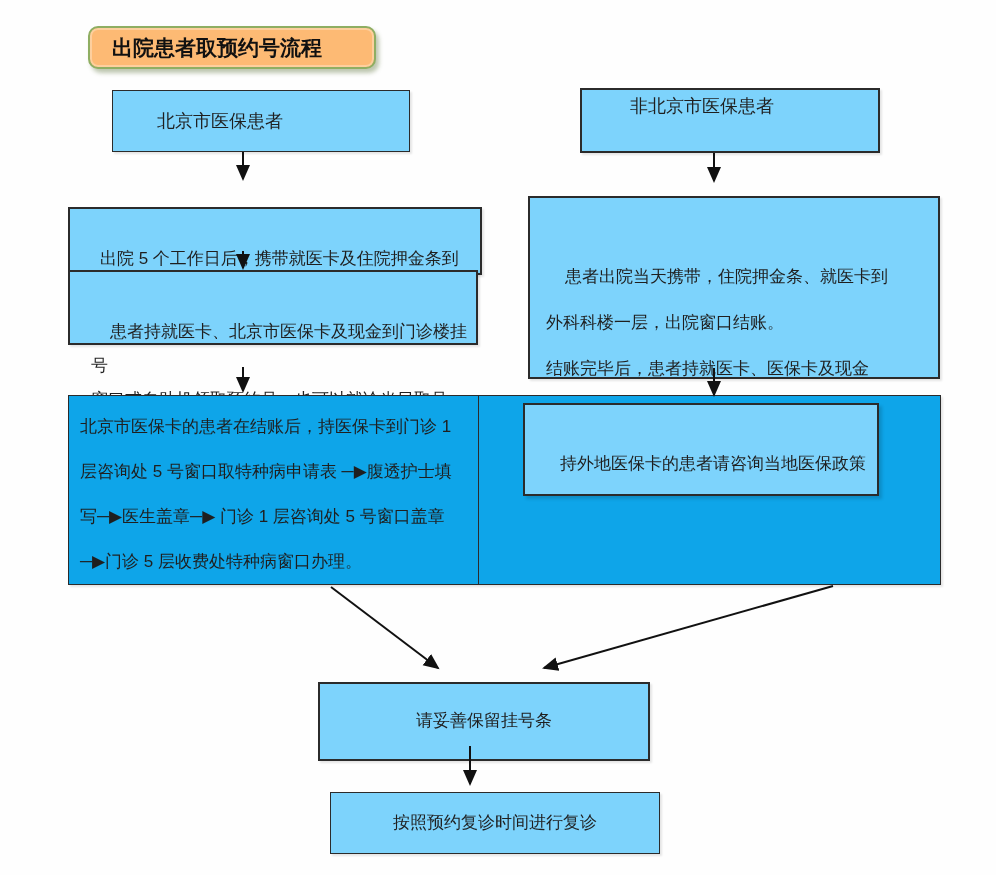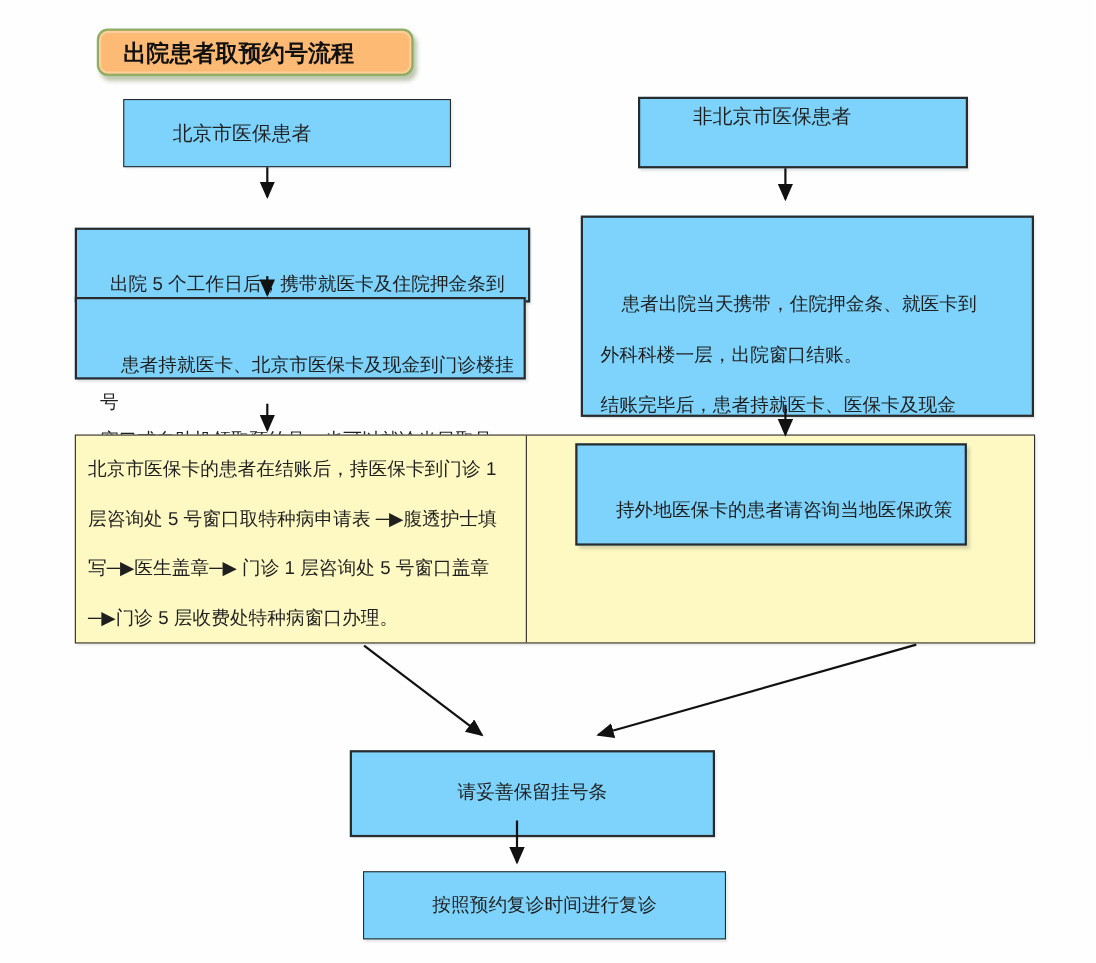--- a/index.html
+++ b/index.html
@@ -68,21 +68,21 @@
     left: 68px; top: 270px;
     width: 410px; height: 75px;
     border-width: 2px;
     padding: 9px 8px 0 21px;
     line-height: 34px;
   }
   .row-table {
     left: 68px; top: 395px;
     width: 873px; height: 190px;
     border-width: 1px;
-    background: #fef9c3;
+    background: #0ea5e9;
   }
   .row-divider {
     position: absolute;
     left: 409px; top: 0;
     width: 1px; height: 188px;
     background: #2b2b2b;
   }
   .row-left-text {
     position: absolute;
     left: 0; top: 0;

